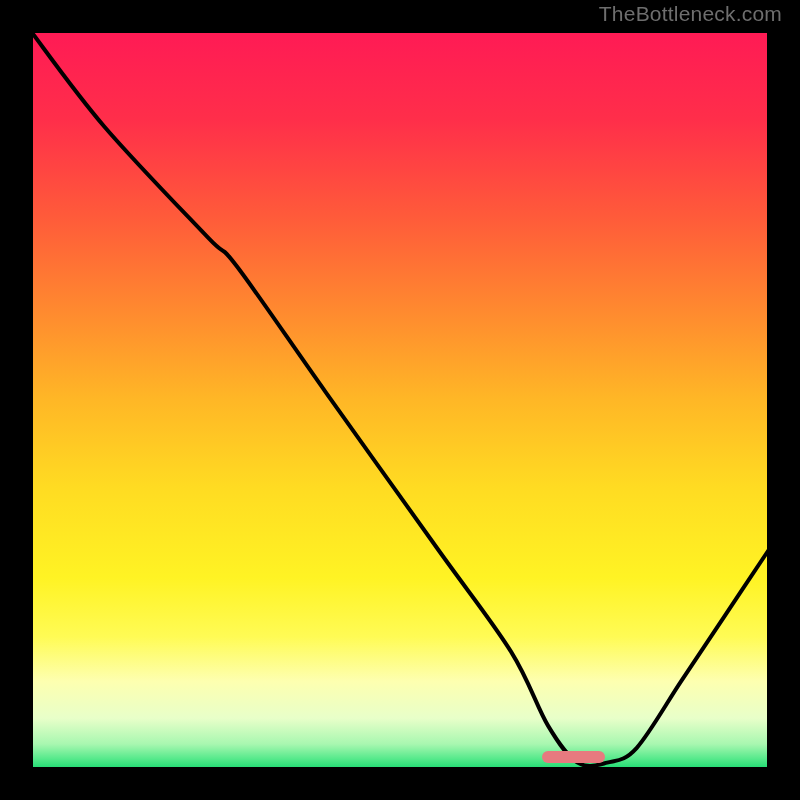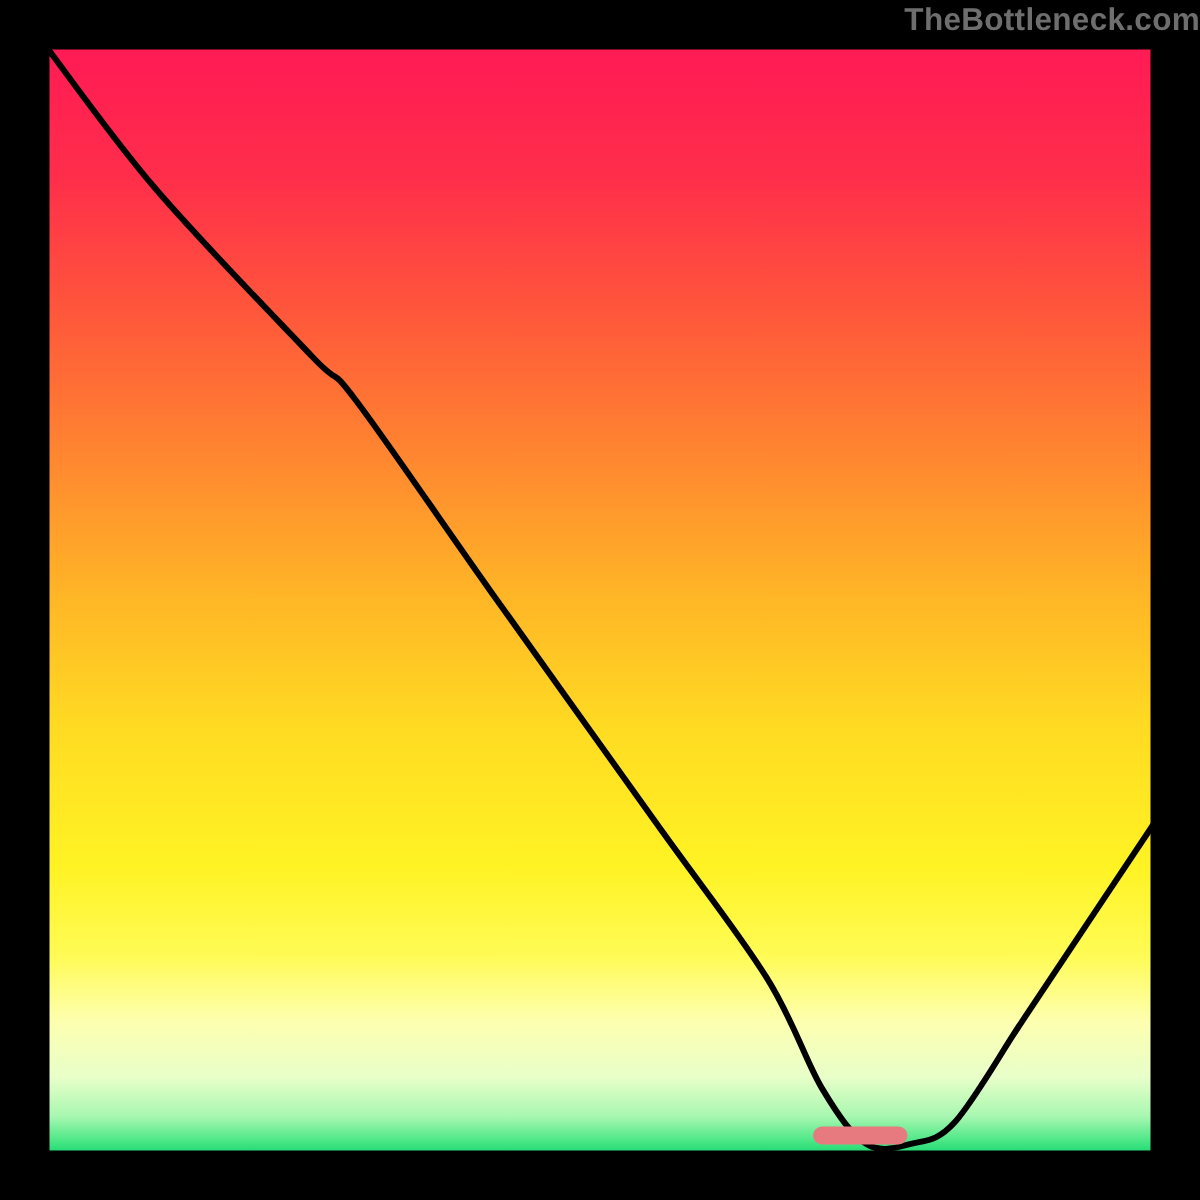--- a/index.html
+++ b/index.html
@@ -7,24 +7,24 @@
     padding: 0;
     width: 800px;
     height: 800px;
     background: #000;
     font-family: Arial, Helvetica, sans-serif;
     overflow: hidden;
   }
   .attribution {
     position: absolute;
     top: 2px;
-    right: 0;
+    right: 18px;
     color: #6e6e6e;
     font-size: 21px;
-    font-weight: bold;
+    font-weight: normal;
     letter-spacing: 0.2px;
     z-index: 50;
   }
   .frame {
     position: absolute;
     left: 30px;
     top: 30px;
     width: 740px;
     height: 740px;
     box-sizing: border-box;

